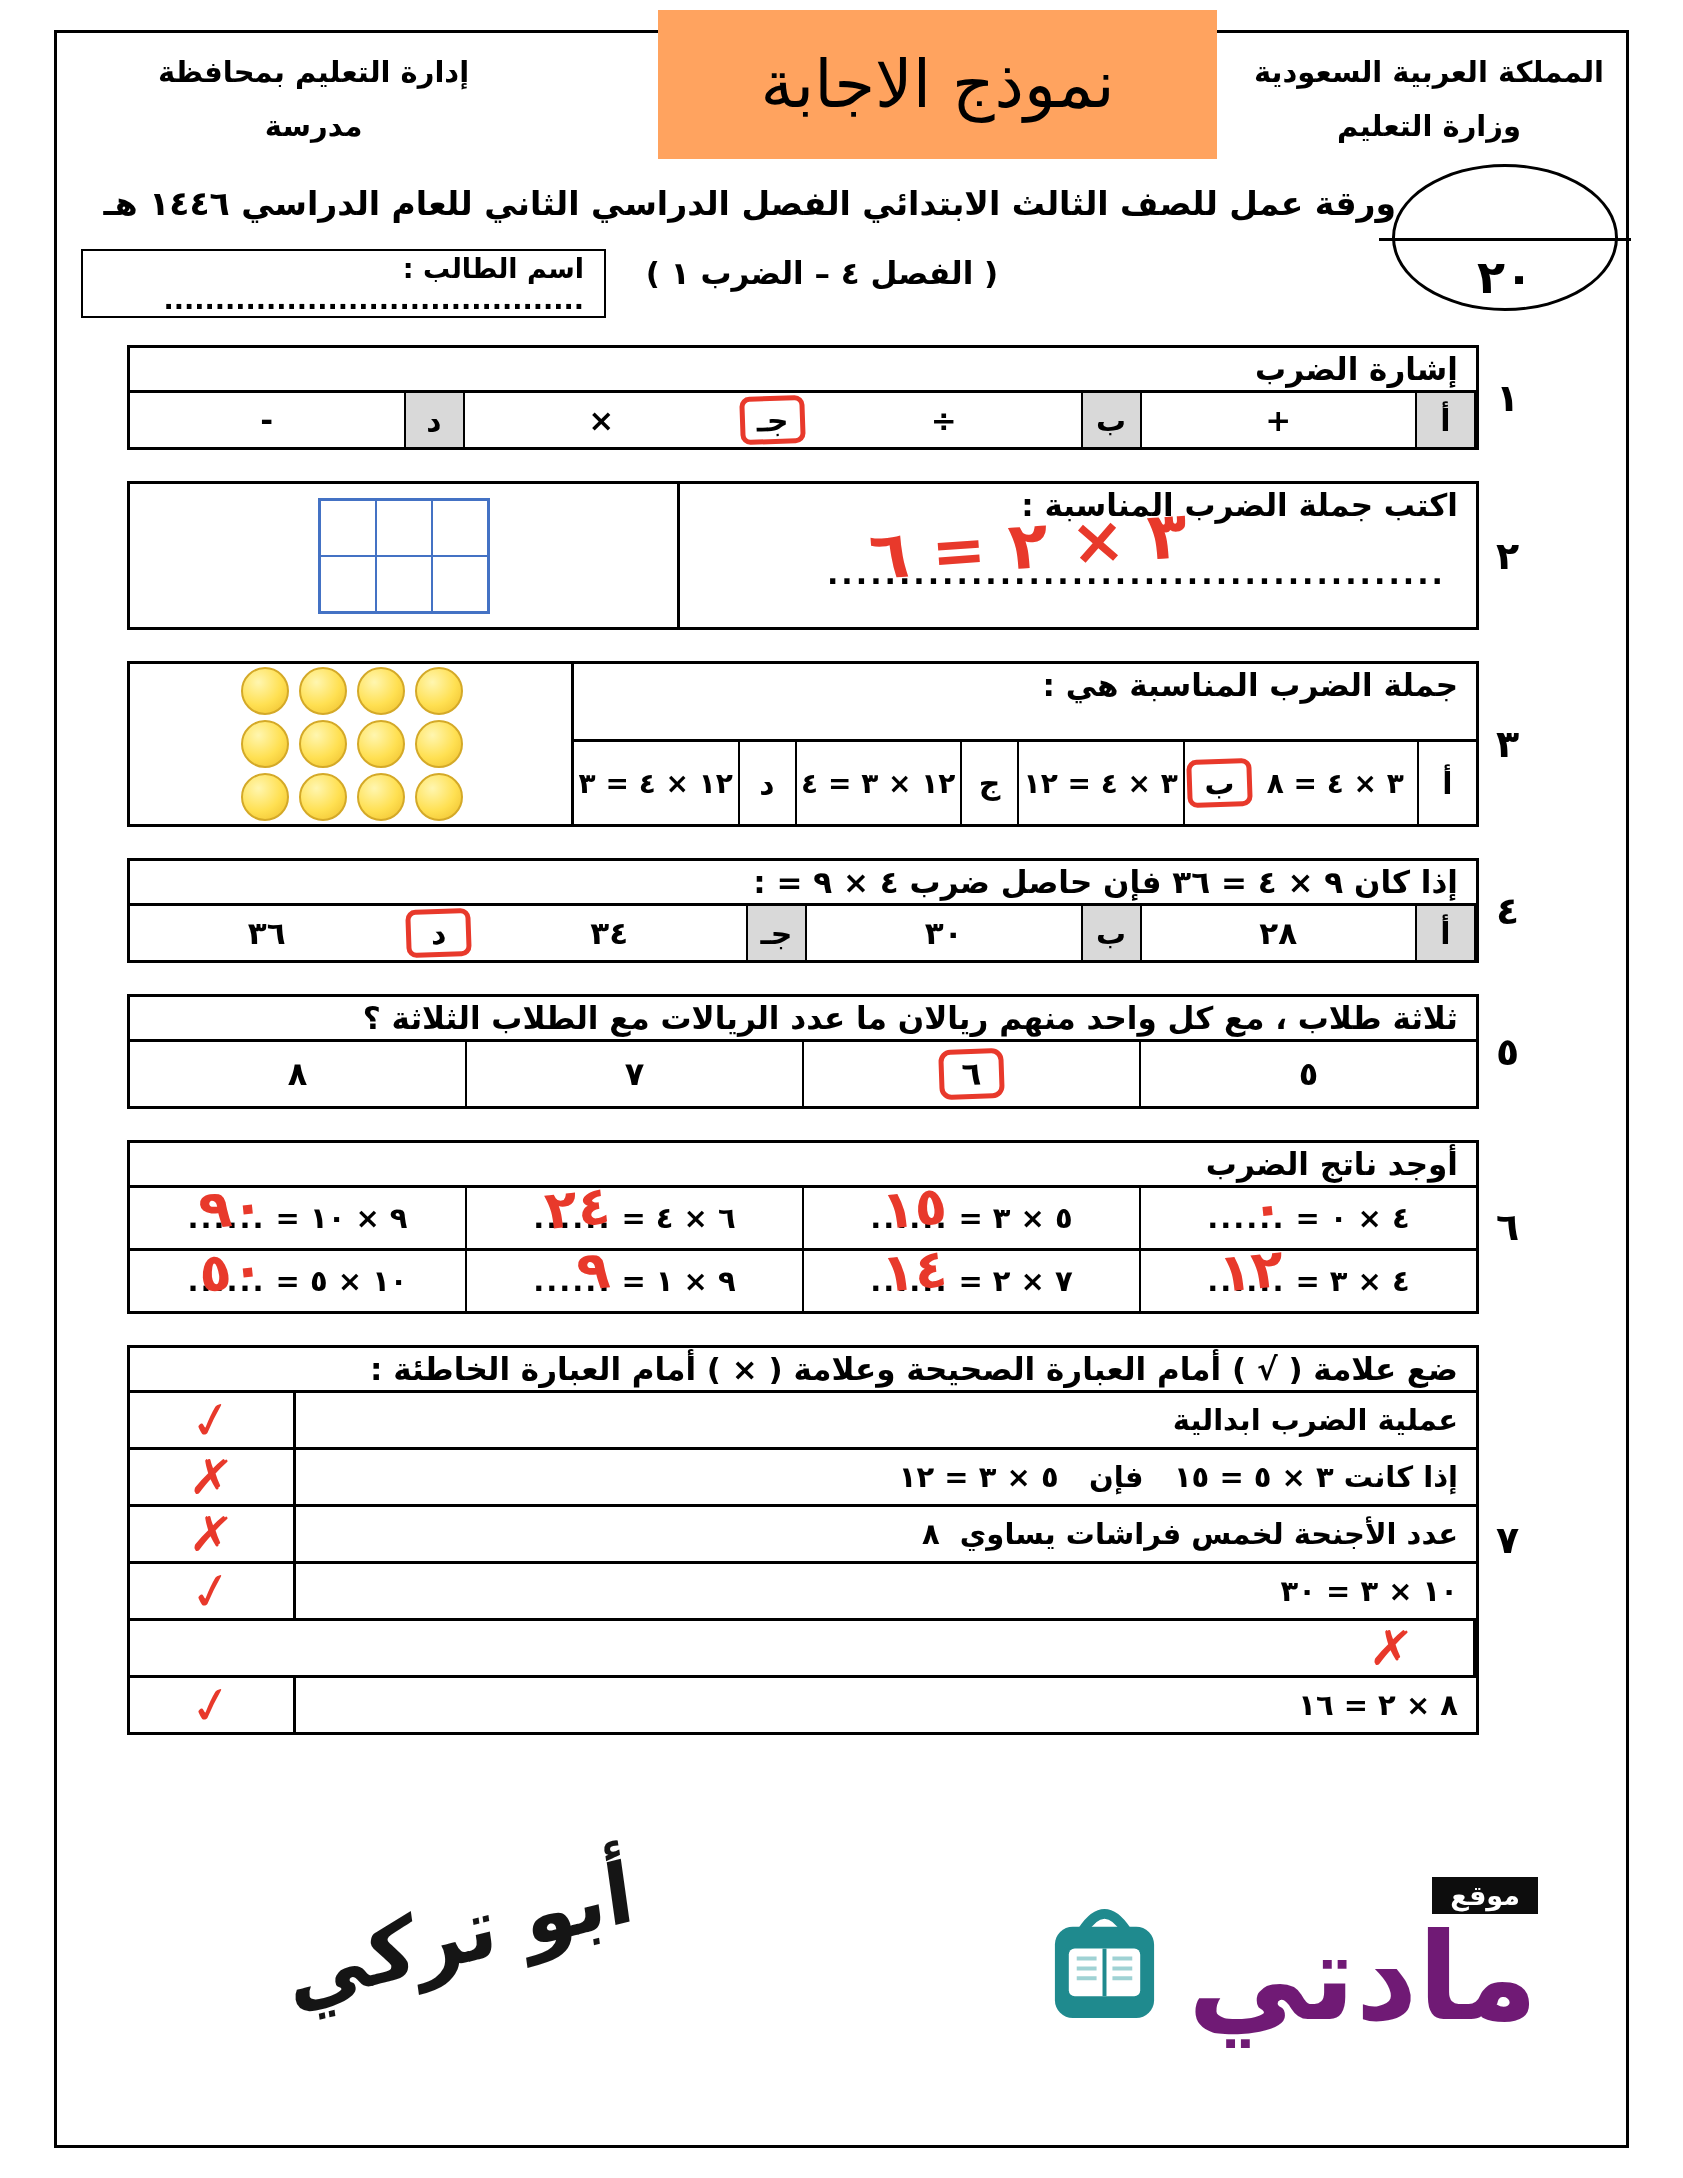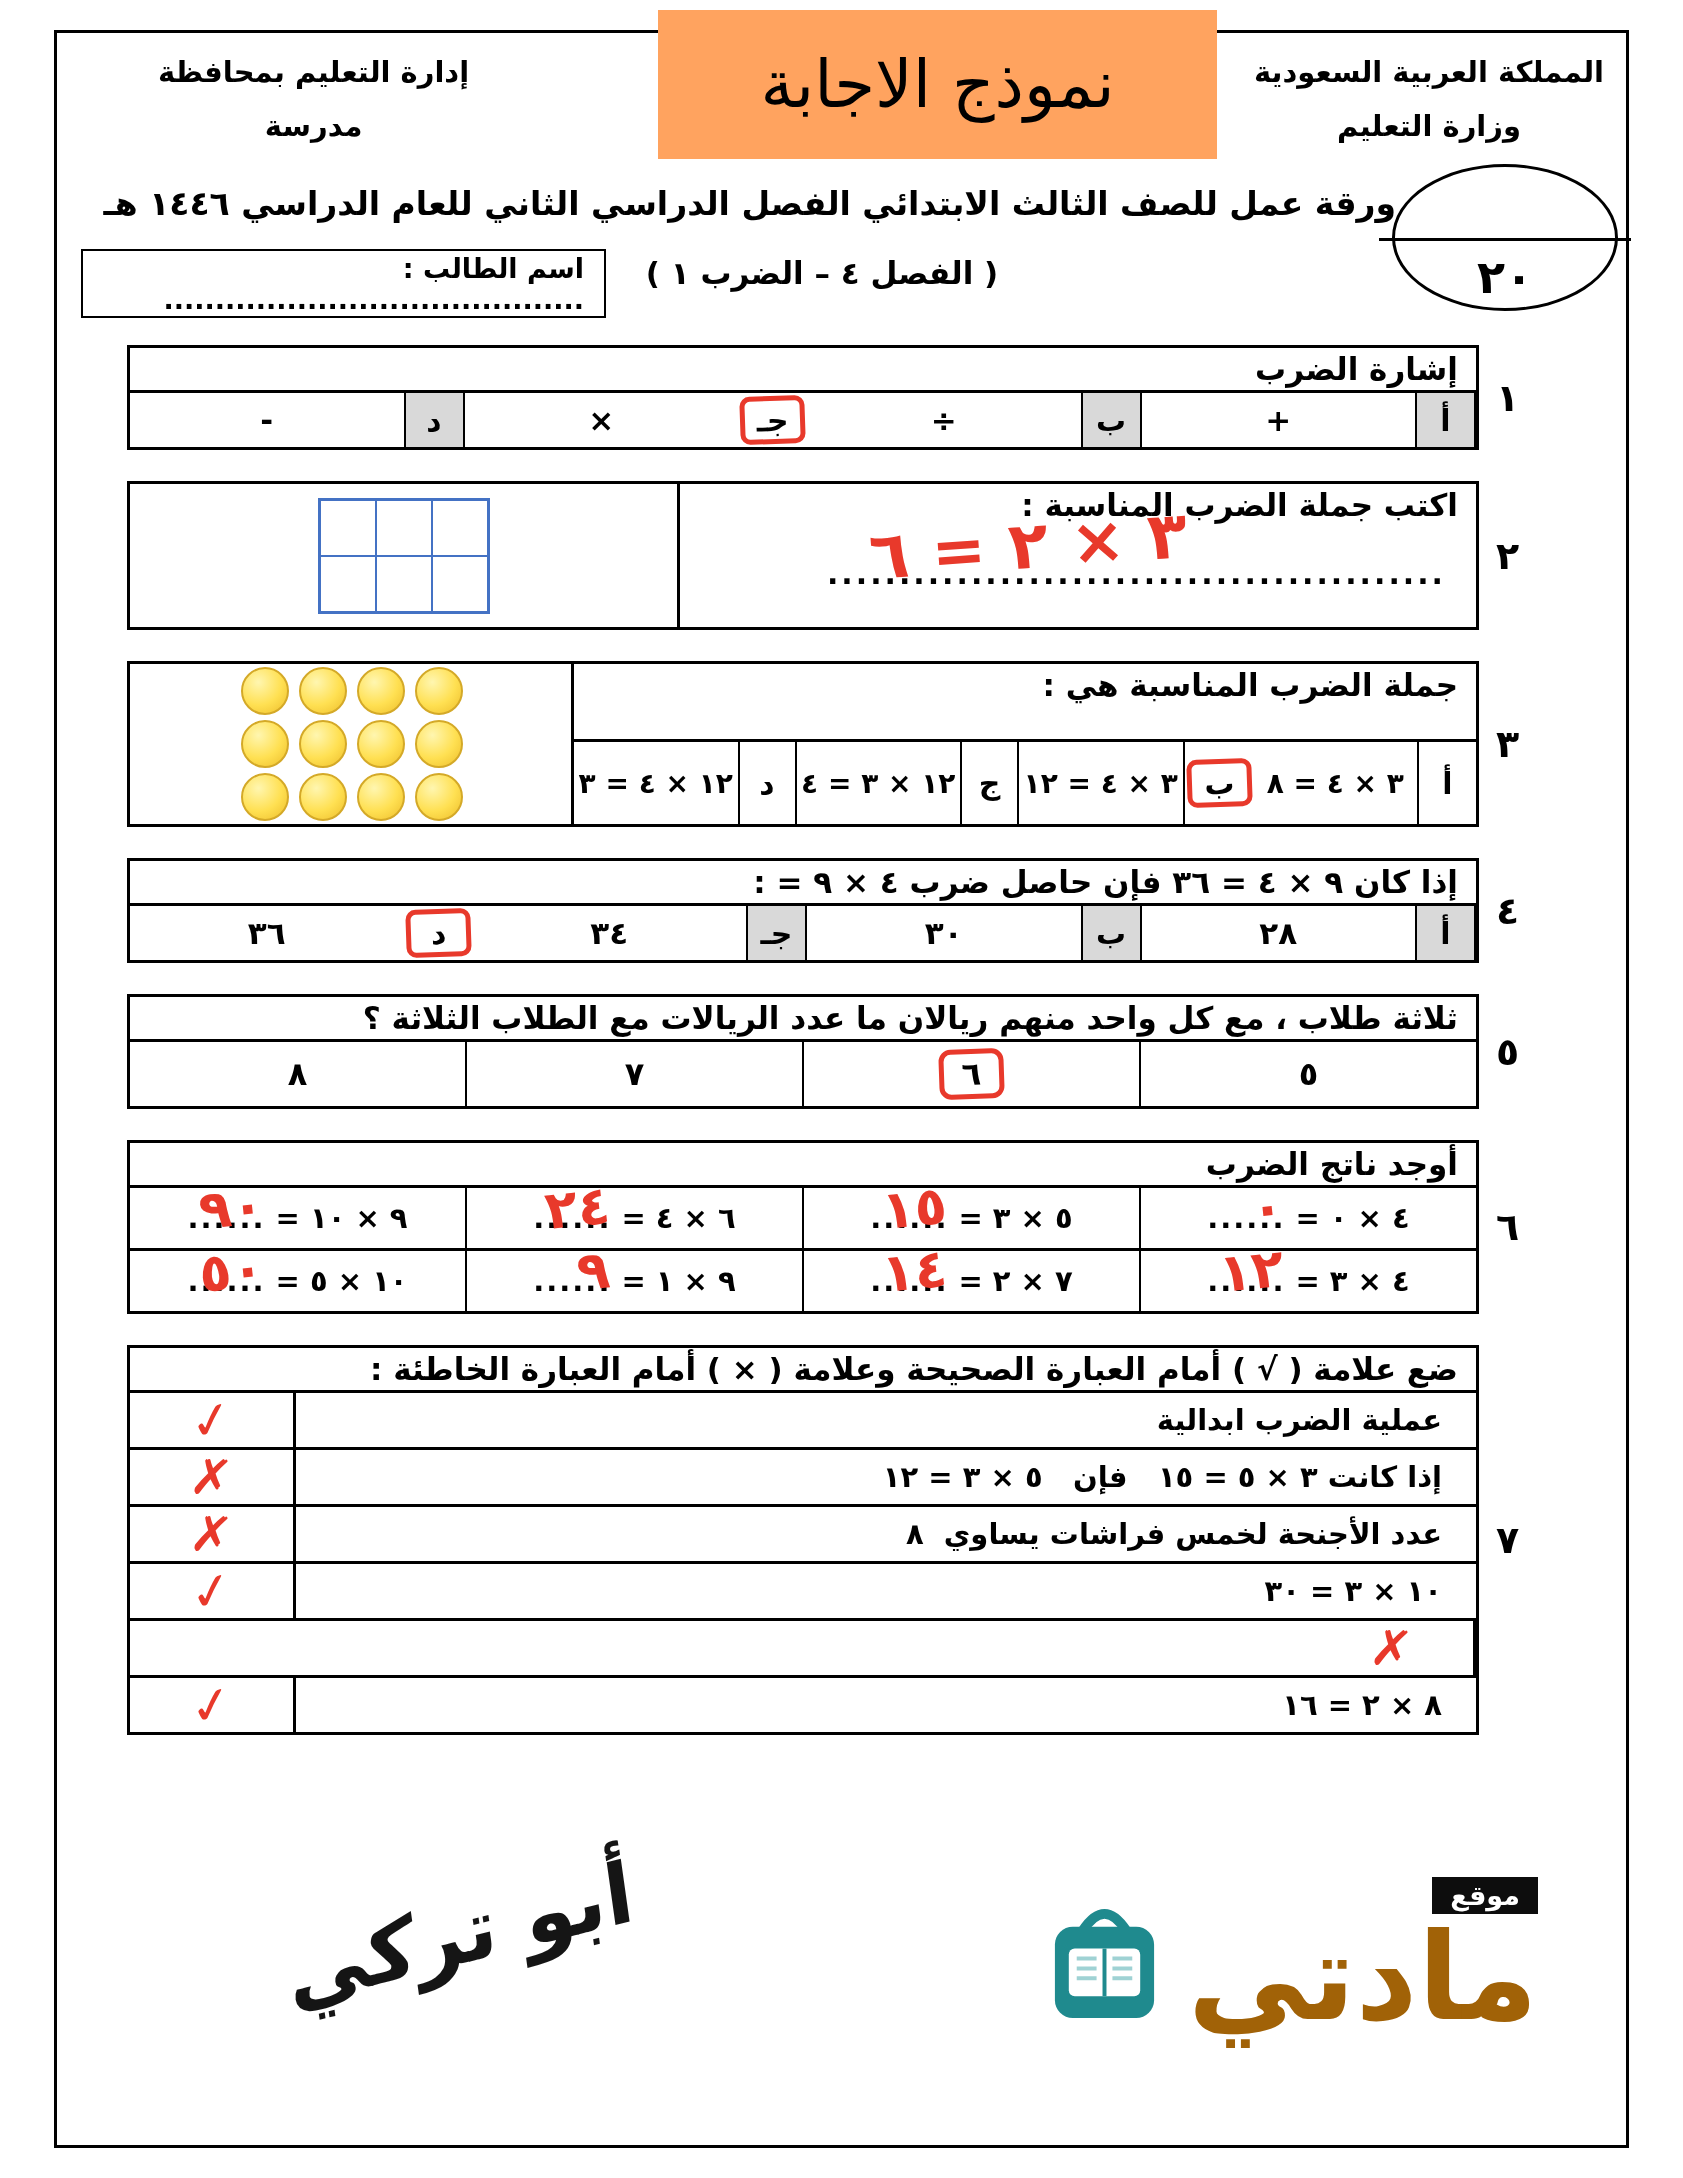--- a/index.html
+++ b/index.html
@@ -68,34 +68,34 @@
   
   .q6-row{display:flex;border-top:3px solid #000;min-height:63px;align-items:stretch}
   .q6-cell{flex:1;display:flex;align-items:center;justify-content:center;gap:10px;font-size:29px;font-weight:700}
   .q6-ans{position:relative;display:inline-block}
   .q6-dots{letter-spacing:2px}
   .q6-hand{position:absolute;right:2px;top:-20px;font-size:53px;color:#e8392b;font-weight:700;
            transform:rotate(-6deg);line-height:1;white-space:nowrap}
 
   
   .q7-row{display:flex;border-top:3px solid #000;min-height:57px;align-items:stretch}
-  .q7-statement{flex:1;display:flex;align-items:center;padding:6px 34px;font-size:29px;font-weight:700}
+  .q7-statement{flex:1;display:flex;align-items:center;padding:6px 18px;font-size:29px;font-weight:700}
   .q7-mark{width:166px;border-right:3px solid #000;display:flex;align-items:center;justify-content:center;
            font-size:51px;color:#e8392b;font-weight:700}
   .mark-glyph{display:inline-block;line-height:1}
   .mark-check{transform:rotate(-10deg)}
   .mark-cross{transform:rotate(6deg)}
 
   
   .signature{position:absolute;left:282px;top:1886px;font-size:83px;font-weight:700;color:#151515;
              transform:rotate(-14deg) skewX(-6deg);letter-spacing:-2px}
   .logo{position:absolute;right:145px;top:1877px;display:flex;align-items:flex-end;gap:24px}
   .logo-text{display:flex;flex-direction:column;align-items:flex-start}
   .logo-prefix{background:#0d0d0d;color:#fff;font-size:27px;font-weight:700;padding:3px 18px}
-  .logo-name{font-size:121px;font-weight:700;color:#a16207;line-height:1.05}
+  .logo-name{font-size:121px;font-weight:700;color:#701a75;line-height:1.05}
   .logo-icon{margin-bottom:16px}
 </style>
 </head>
 <body>
 
 <div class="frame"></div>
 
 <div class="banner">نموذج الاجابة</div>
 
 <div class="hdr-right">

